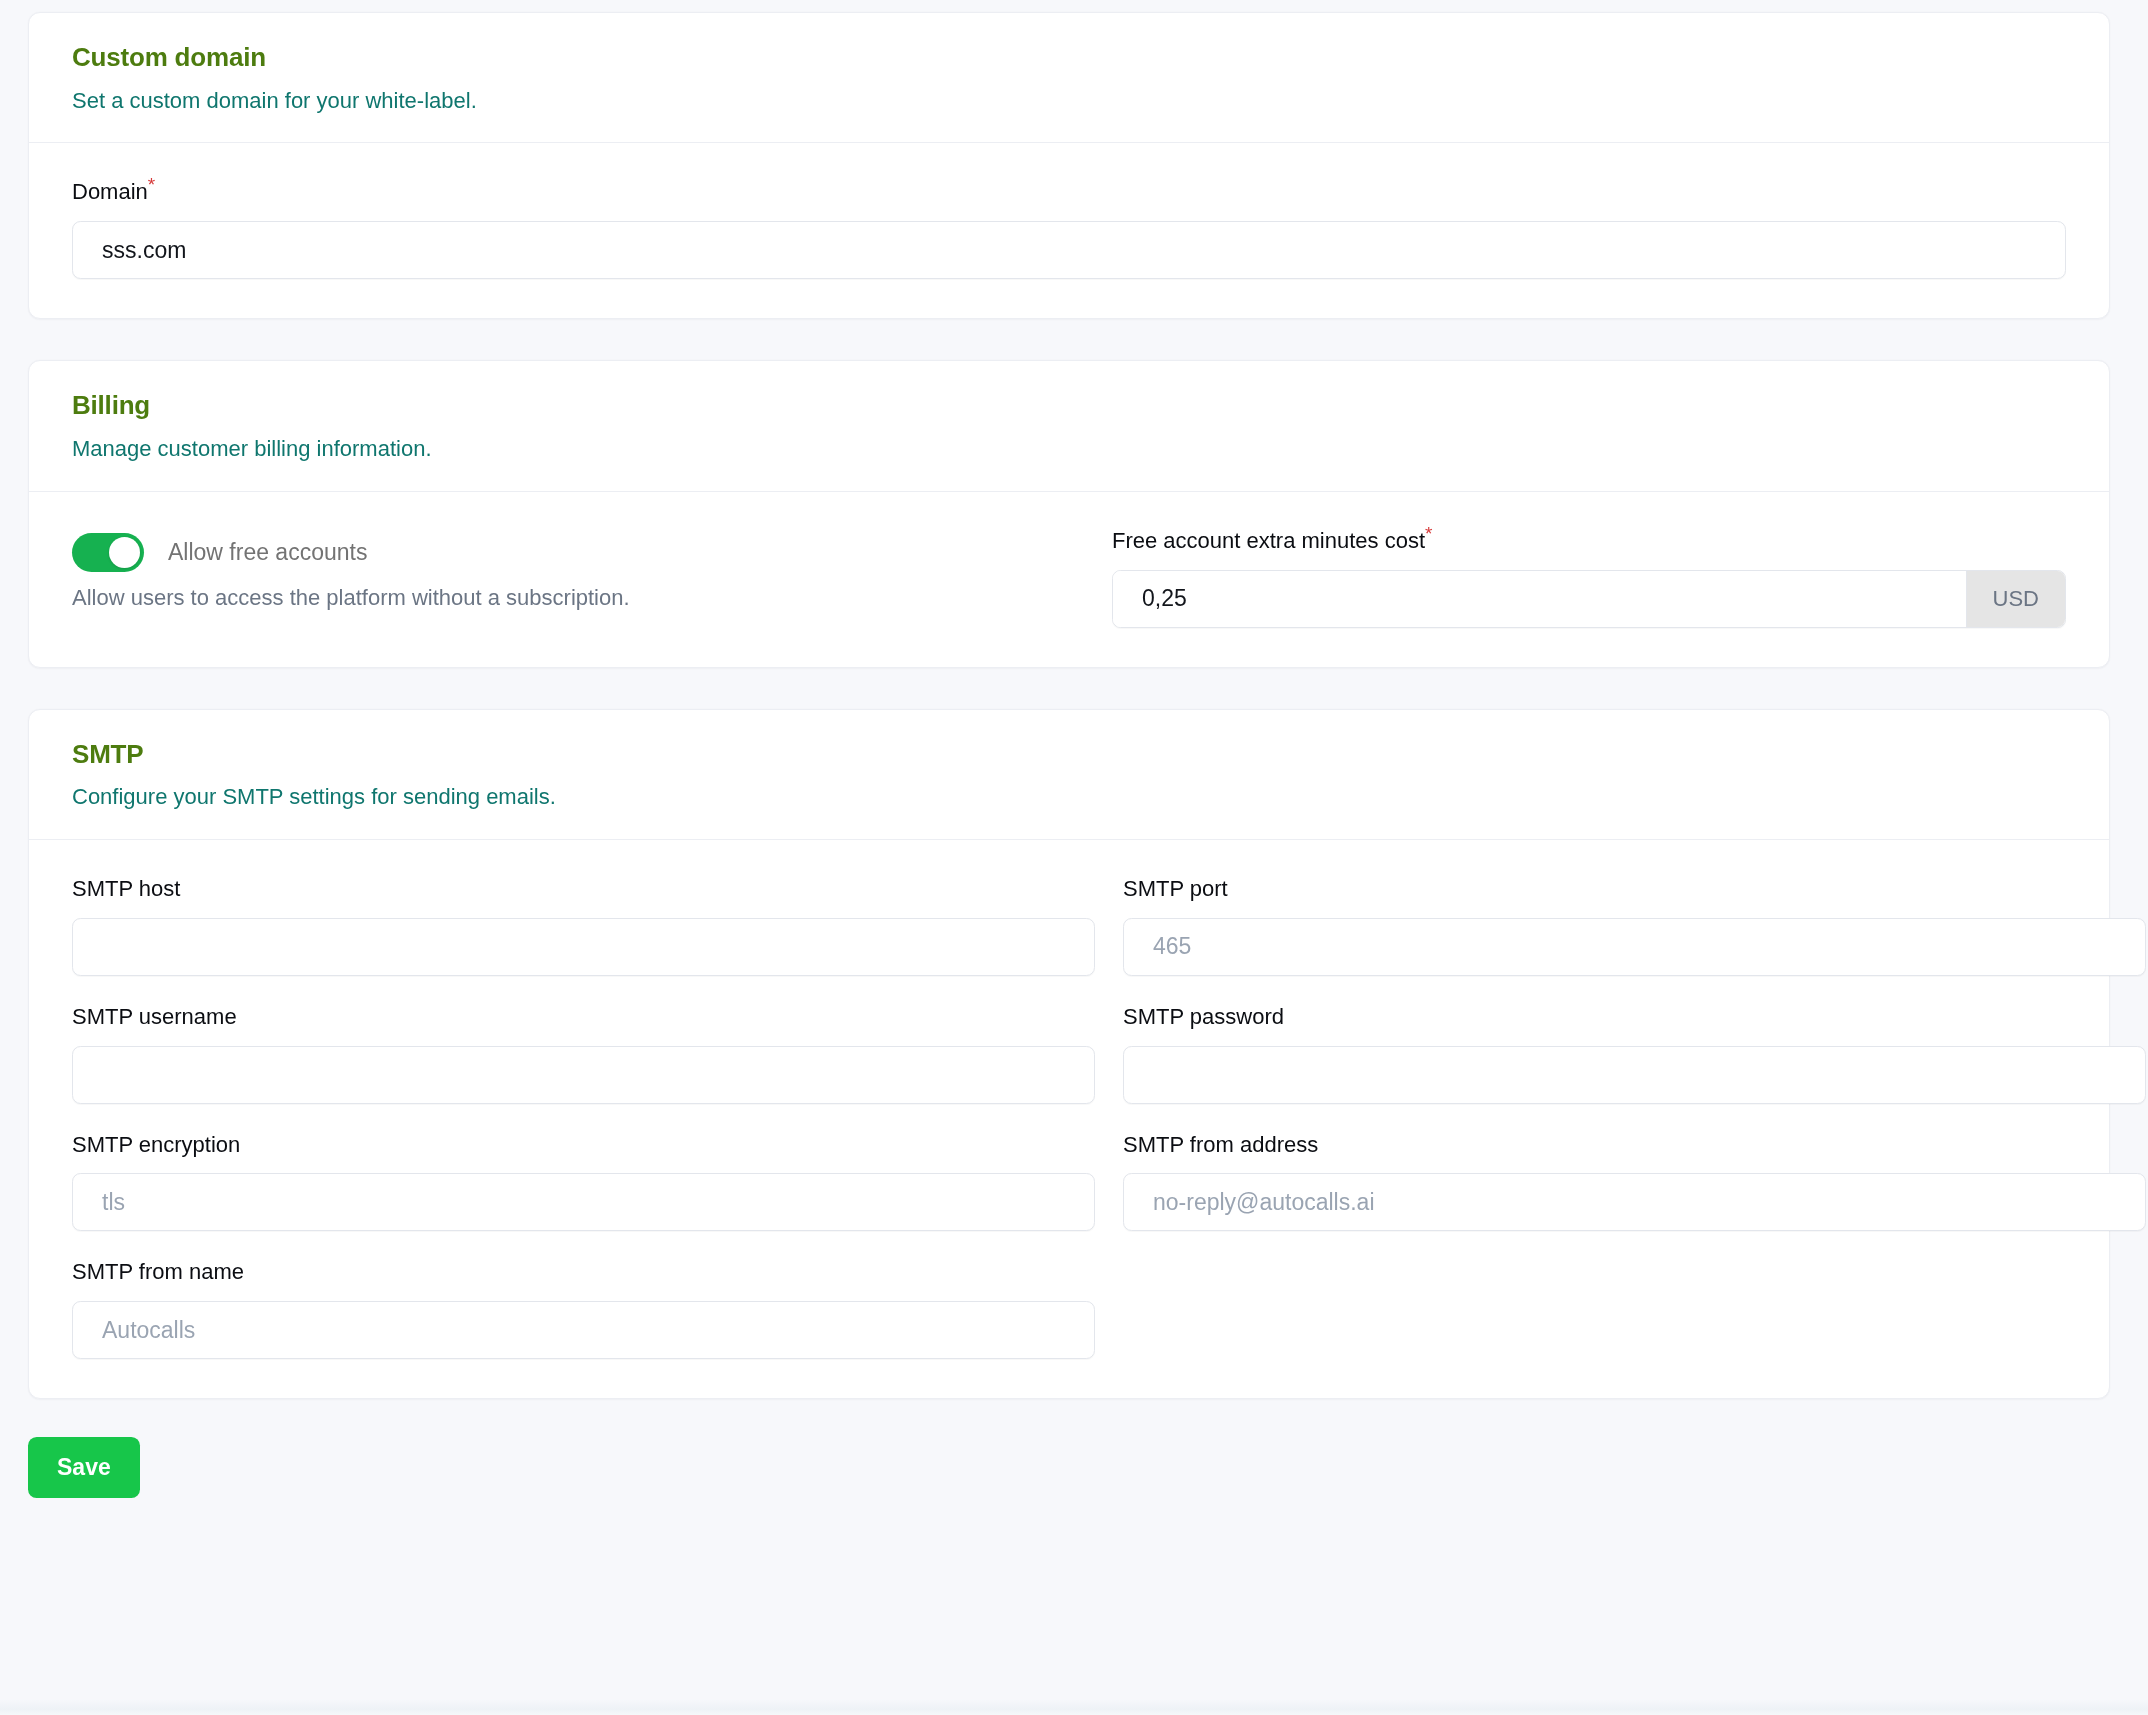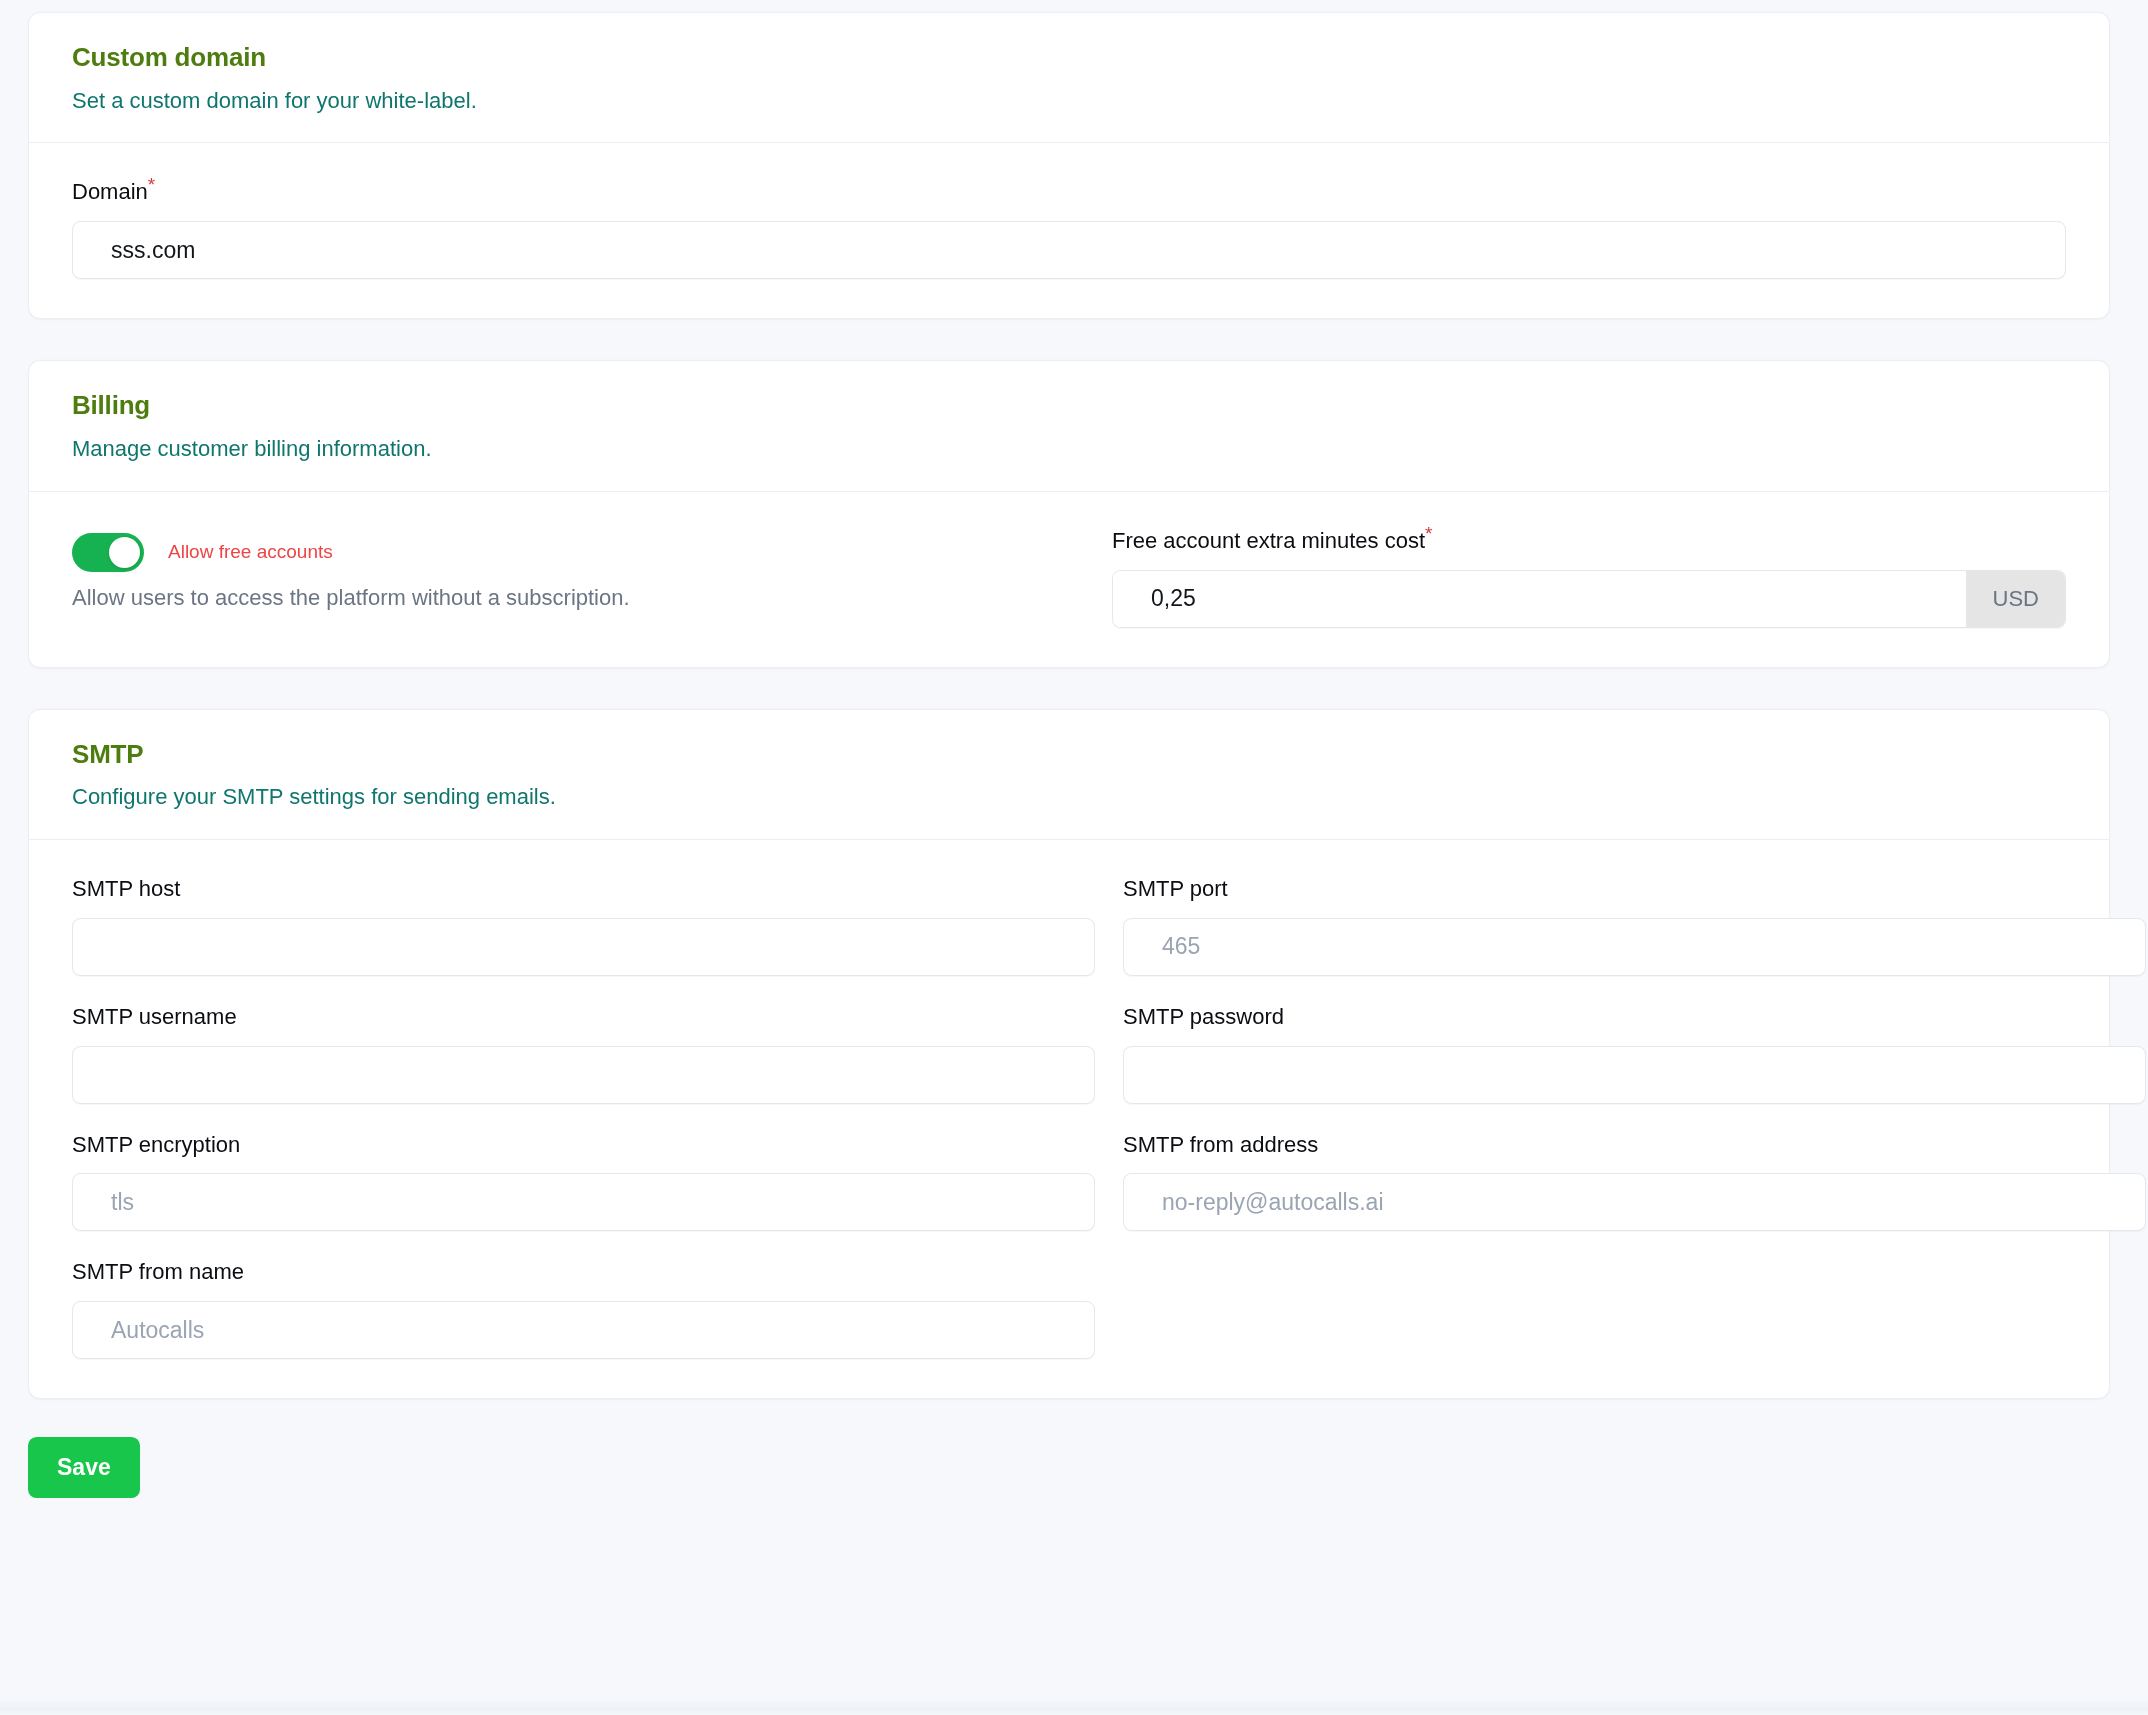--- a/index.html
+++ b/index.html
@@ -72,21 +72,21 @@
 
   .input {
     width: 100%;
     height: 58px;
     border: 0.9px solid #e3e6ec;
     border-radius: 8.6px;
     background: #fff;
     font-family: "Liberation Sans", sans-serif;
     font-size: 23px;
     color: #12151b;
-    padding: 0 38px;
+    padding: 0 29px;
     outline: none;
     box-shadow: 0 0.9px 0.9px rgba(16,24,40,0.03);
   }
   .input::placeholder { color: #9aa4b2; }
 
   
   .input-group {
     display: flex;
     align-items: stretch;
     border: 0.9px solid #e3e6ec;
@@ -139,22 +139,22 @@
     position: absolute;
     top: 4.3px;
     left: 37px;
     width: 31px;
     height: 31px;
     border-radius: 50%;
     background: #ffffff;
     box-shadow: 0 0.9px 2.6px rgba(0,0,0,0.16);
   }
   .switch-label {
-    font-size: 19px;
-    color: #ef4444;
+    font-size: 23px;
+    color: #737373;
     line-height: 1.2;
   }
   .toggle-help {
     font-size: 22px;
     color: #6b7584;
     margin-top: 12px;
     line-height: 1.3;
   }
 
   

